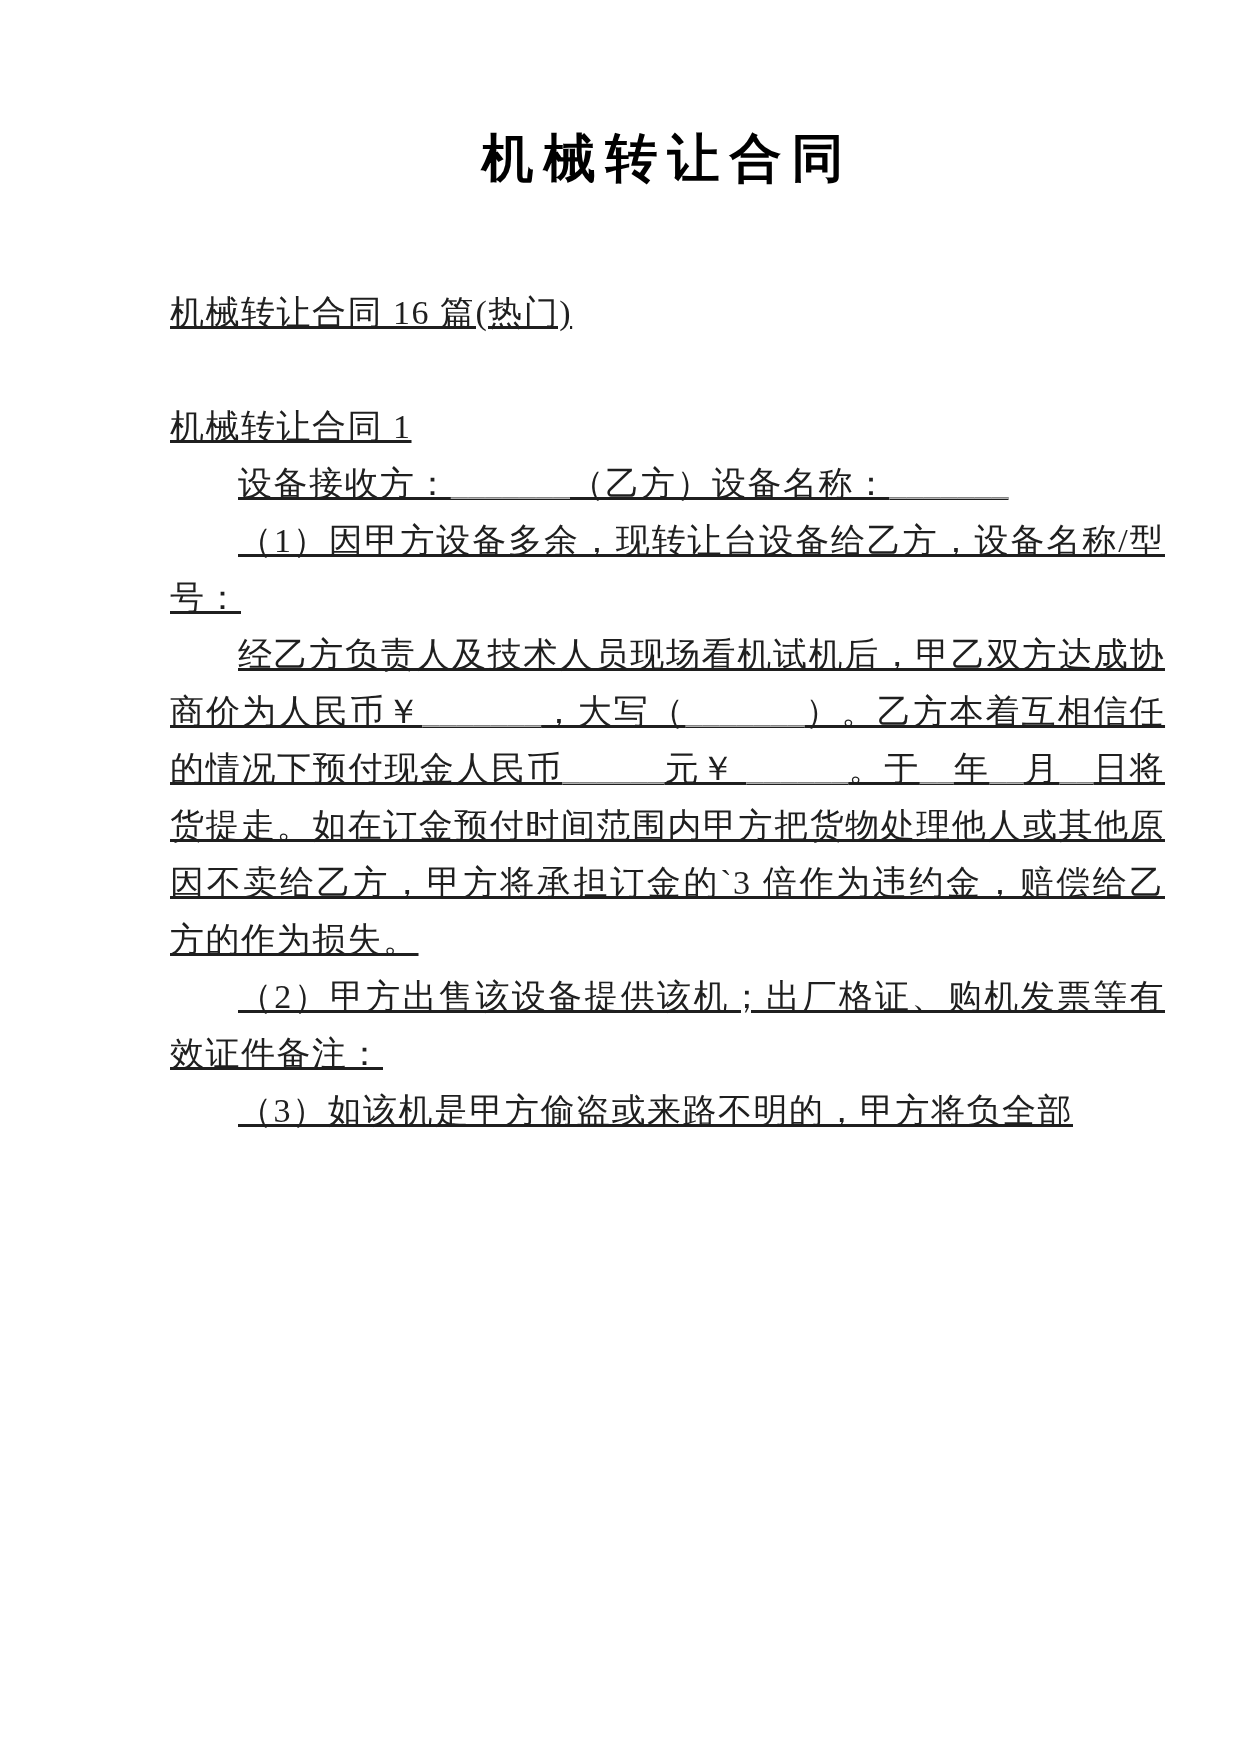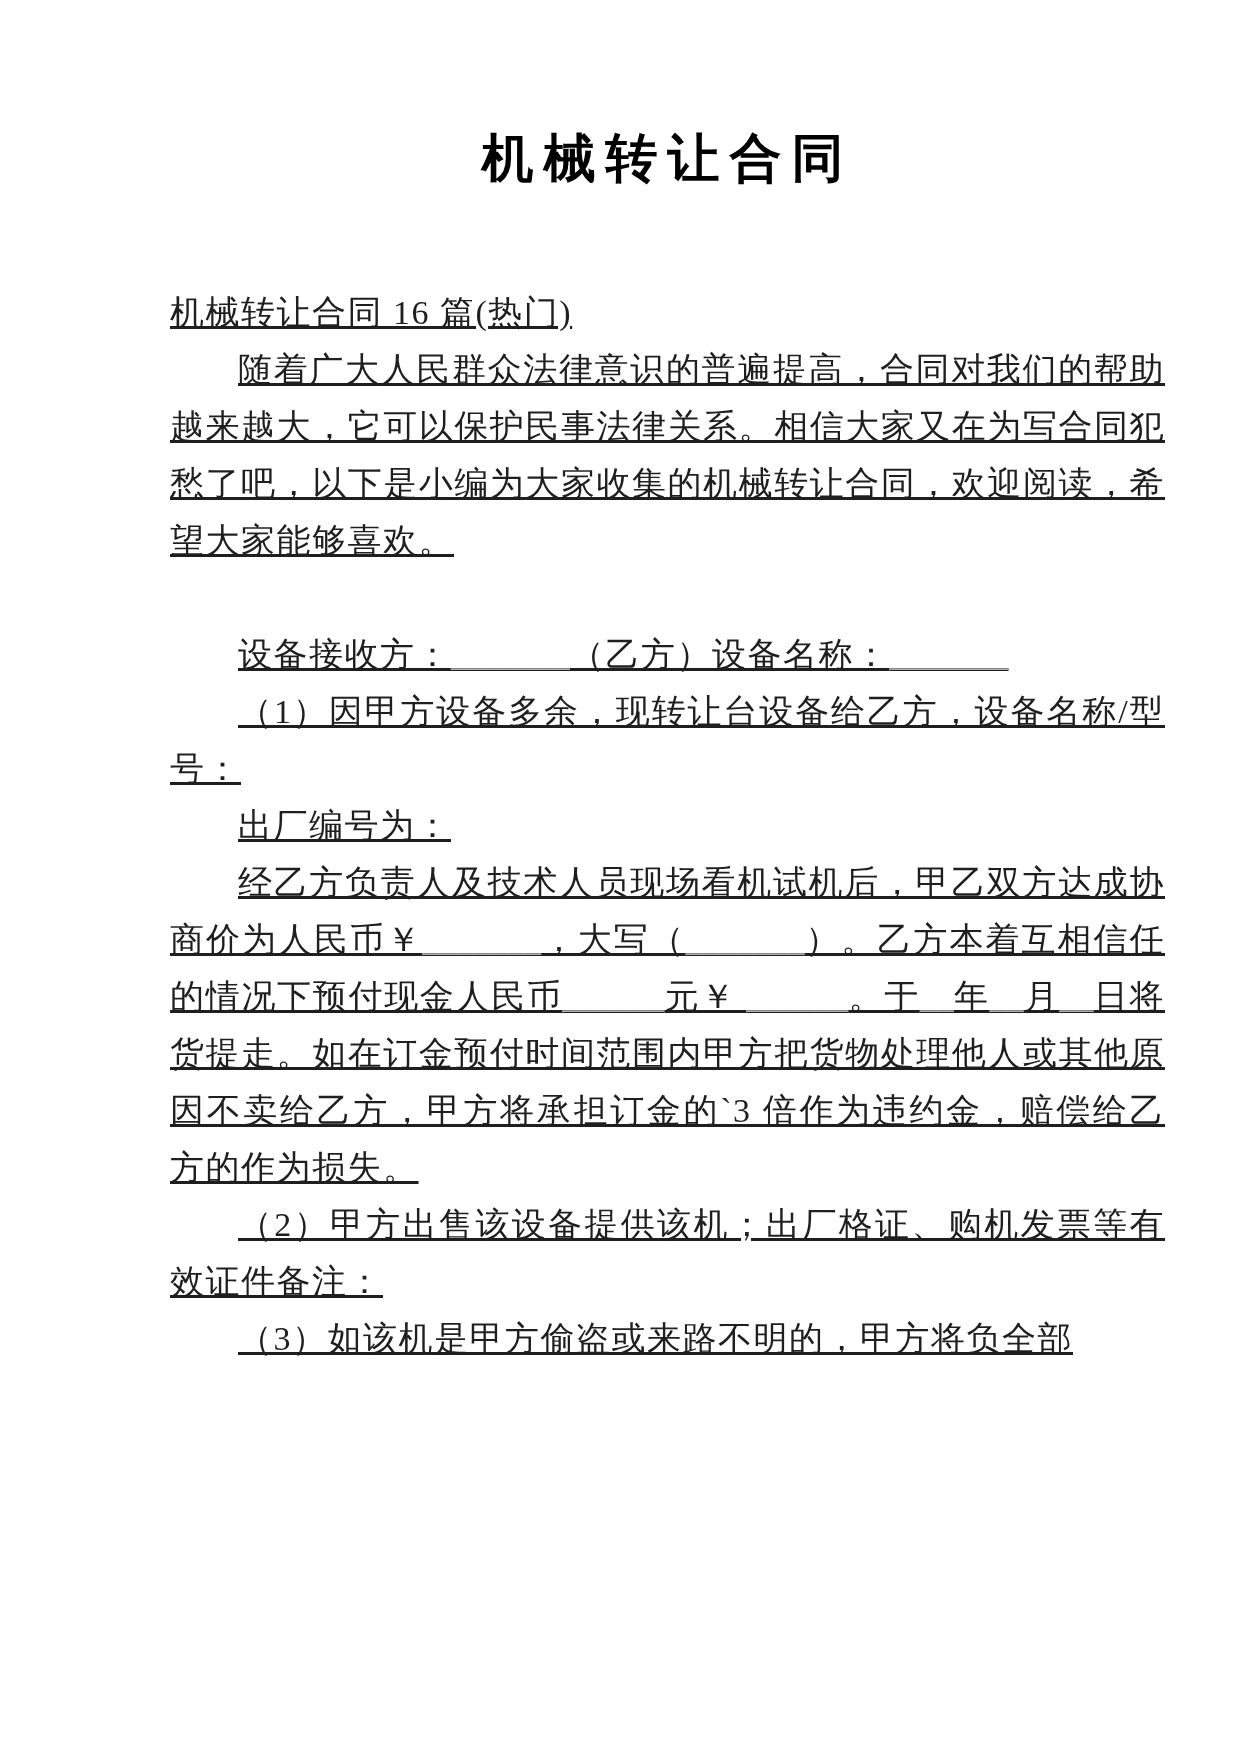--- a/index.html
+++ b/index.html
@@ -44,22 +44,21 @@
     letter-spacing: 0;
   }
 </style>
 </head>
 <body>
 
 <div class="page">
   <h1 class="doc-title">机械转让合同</h1>
   <div>
       <p class="para"><span class="run">机械转让合同 16 篇(热门)</span></p>
-      <p class="para indent"><span class="run">随着广大人民群众法律意识的普遍提高，合同对我们的帮助越来越大，它可以保护民事法律关系。相信大家又在为写合同犯愁了吧，以下是小编为大家收集的机械转让合同，欢迎阅读，希望大家能够喜欢。</span></p>
       <p class="para spacer"></p>
+      <p class="para"><span class="run">机械转让合同 1</span></p>
       <p class="para indent"><span class="run">设备接收方：</span><span class="blank">_______</span><span class="run">（乙方）设备名称：</span><span class="blank">_______</span></p>
       <p class="para indent"><span class="run">（1）因甲方设备多余，现转让台设备给乙方，设备名称/型号：</span></p>
-      <p class="para indent"><span class="run">出厂编号为：</span></p>
       <p class="para indent"><span class="run">经乙方负责人及技术人员现场看机试机后，甲乙双方达成协商价为人民币￥</span><span class="blank">_______</span><span class="run">，大写（</span><span class="blank">_______</span><span class="run">）。乙方本着互相信任的情况下预付现金人民币</span><span class="blank">______</span><span class="run">元￥ </span><span class="blank">______</span><span class="run">。于</span><span class="blank">__</span><span class="run">年</span><span class="blank">__</span><span class="run">月</span><span class="blank">__</span><span class="run">日将货提走。如在订金预付时间范围内甲方把货物处理他人或其他原因不卖给乙方，甲方将承担订金的`3 倍作为违约金，赔偿给乙方的作为损失。</span></p>
       <p class="para indent"><span class="run">（2）甲方出售该设备提供该机；出厂格证、购机发票等有效证件备注：</span></p>
       <p class="para indent"><span class="run">（3）如该机是甲方偷盗或来路不明的，甲方将负全部</span></p>
     </div>
 </div>
 
 </body></html>

